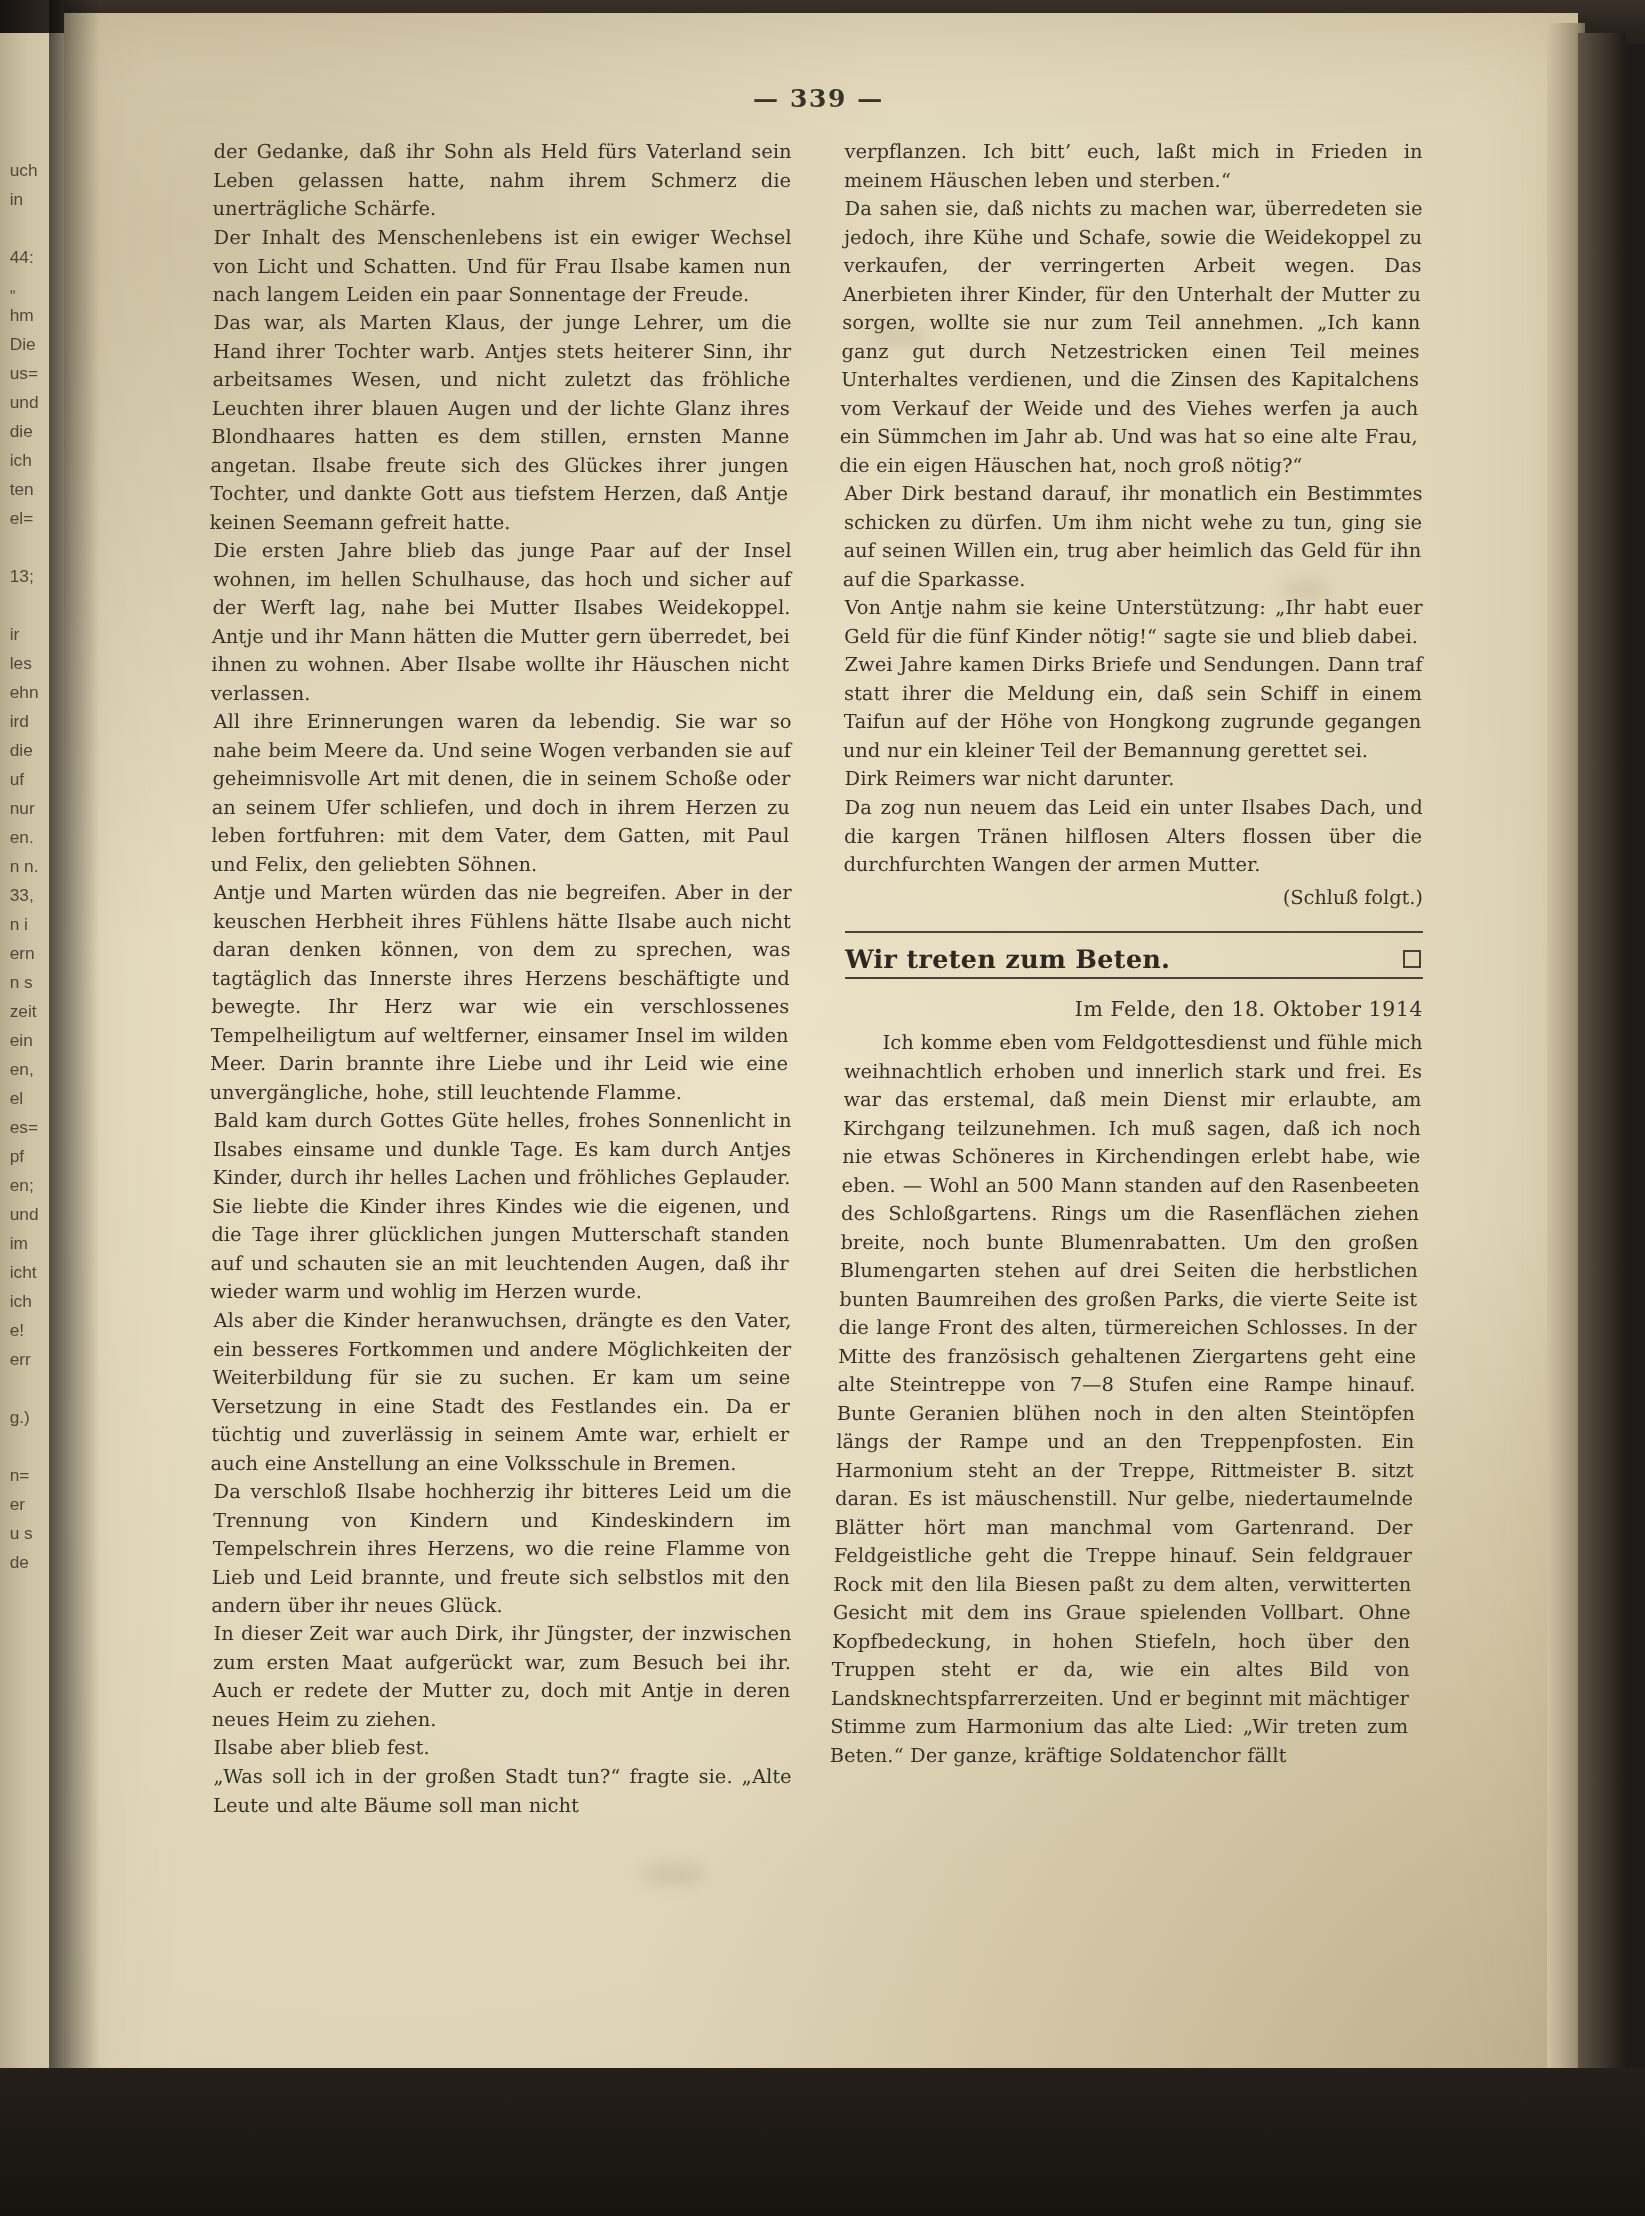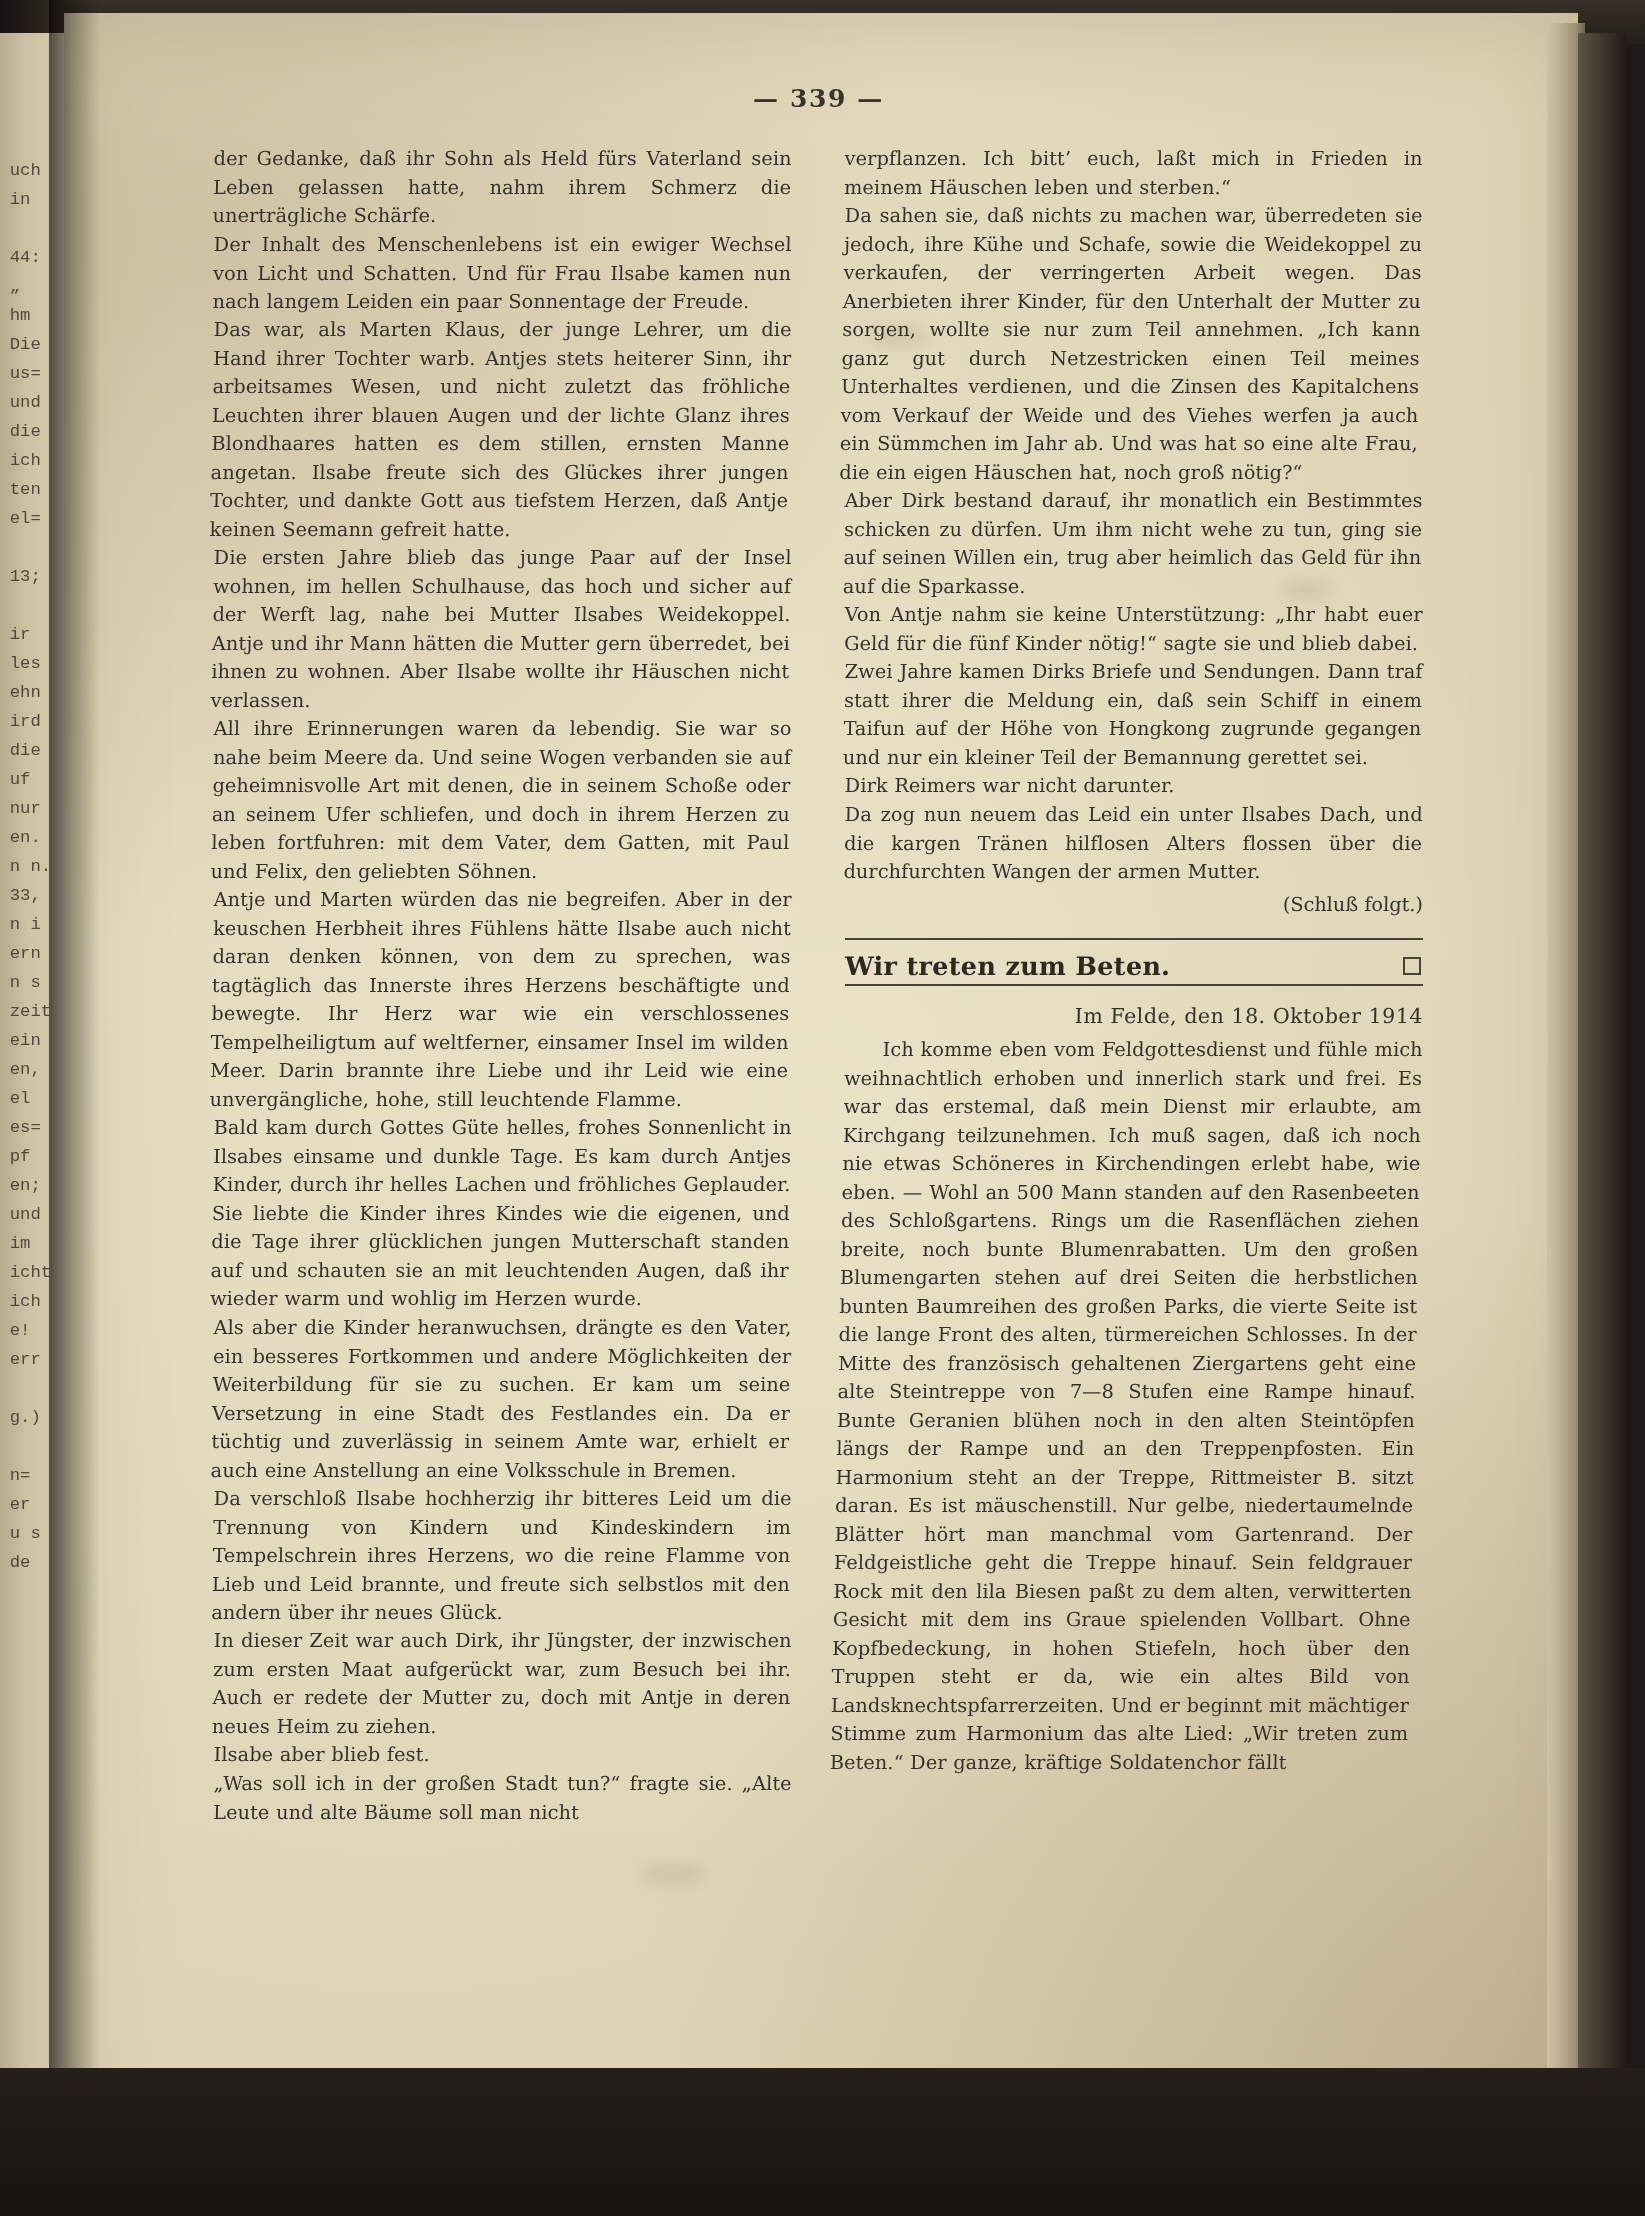--- a/index.html
+++ b/index.html
@@ -49,21 +49,21 @@
   .left-page-inner {
     position: absolute;
     right: 3.3px; top: 123px;
     width: 58px;
     color: #3b342a;
     font-size: 17.3px;
     line-height: 29px;
     text-align: left;
     opacity: .85;
     white-space: pre;
-    font-family: Liberation Mono, monospace;
+    font-family: Liberation Sans, sans-serif;
   }
   .gutter {
     position: absolute;
     left: 49px; top: 0;
     width: 51px; height: 2216px;
     background: linear-gradient(90deg, rgba(0,0,0,.62) 0%, rgba(0,0,0,.30) 45%, rgba(0,0,0,0) 100%);
     pointer-events: none;
   }
 
   
@@ -103,21 +103,21 @@
     left: 150px; top: 71px;
     width: 1209px; height: 1999px;
   }
 
   .folio {
     text-align: center;
     color: #3a332a;
     font-size: 25px;
     letter-spacing: 1.6px;
     font-weight: bold;
-    margin-bottom: 32px;
+    margin-bottom: 25px;
     font-family: "DejaVu Serif", serif;
   }
 
   .columns {
     display: flex;
     gap: 53px;
     align-items: flex-start;
   }
   .col {
     width: 578px;

